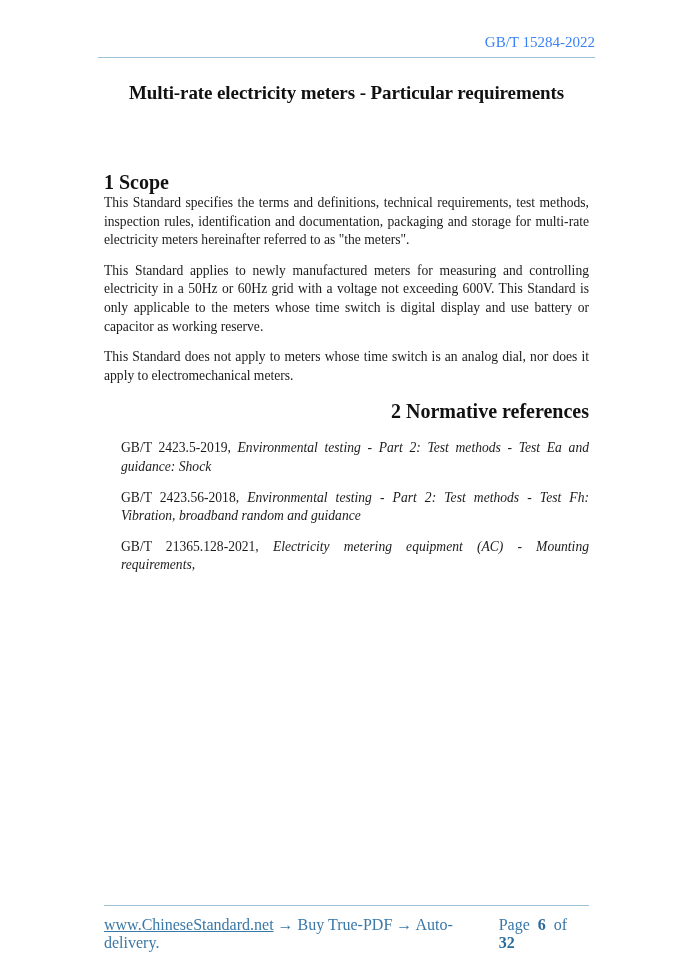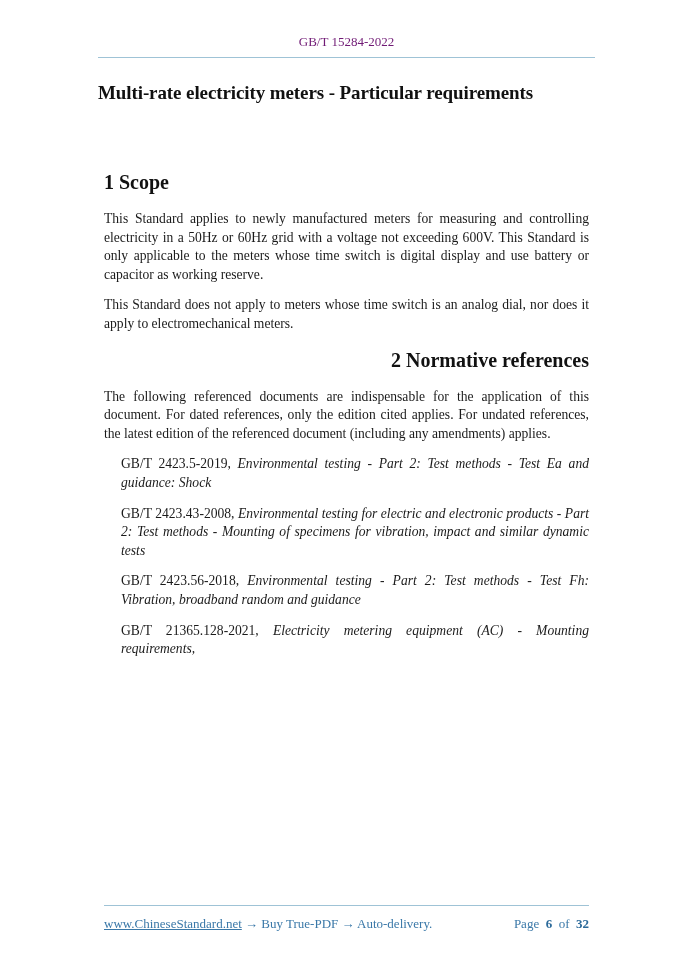--- a/index.html
+++ b/index.html
@@ -2,78 +2,77 @@
 <html><head>
   <meta charset="utf-8">
   <style>
     html, body { margin: 0; padding: 0; background: #ffffff; }
     body {
       width: 693px; height: 980px; position: relative; overflow: hidden;
       font-family: "Liberation Serif", serif; color: #111111;
     }
     .header {
       position: absolute; top: 34px; left: 98px; width: 497px;
-      text-align: center; font-size: 13px; color: #701a75;
+      text-align: right; font-size: 15px; color: #3b82f6;
     }
     .rule-top {
       position: absolute; top: 57px; left: 98px; width: 497px; height: 1px;
       background: #9fc3d6;
     }
     .title {
       position: absolute; top: 82px; left: 98px; width: 497px;
-      text-align: left; font-size: 19px; font-weight: bold; color: #111;
+      text-align: center; font-size: 19px; font-weight: bold; color: #111;
       letter-spacing: -0.1px;
     }
     .content {
       position: absolute; top: 170px; left: 104px; width: 485px;
     }
     h2 {
       font-size: 20px; font-weight: bold; margin: 0; color: #111;
       line-height: 24px;
     }
     p {
       margin: 0; font-size: 13.6px; line-height: 18.6px; text-align: justify;
       color: #1a1a1a;
     }
-    .sec1-title { margin-bottom: 16px; }
+    .sec1-title { }
     .para { margin-bottom: 12px; }
     .sec2-title { margin-top: 14px; margin-bottom: 16px; text-align: right; }
     .refs { padding-left: 17px; }
     .ref { margin-bottom: 12px; }
     .ref em { font-style: italic; }
     .footer-rule {
       position: absolute; top: 905px; left: 104px; width: 485px; height: 1px;
       background: #9fc3d6;
     }
     .footer {
       position: absolute; top: 916px; left: 104px; width: 485px;
-      font-size: 13px; color: #3a78a8; display: flex; justify-content: space-between;
+      font-size: 16px; color: #3a78a8; display: flex; justify-content: space-between;
     }
     .footer a { color: #3a78a8; text-decoration: underline; }
     .footer .pg b { font-weight: bold; color: #2c6a9a; }
   </style>
 </head>
 <body>
 
 <div class="header">GB/T 15284-2022</div>
 <div class="rule-top"></div>
 
 <div class="title">Multi-rate electricity meters - Particular requirements</div>
 
 <div class="content">
   <h2 class="sec1-title">1 Scope</h2>
+  <p class="para">This Standard specifies the terms and definitions, technical requirements, test methods, inspection rules, identification and documentation, packaging and storage for multi-rate electricity meters hereinafter referred to as "the meters".</p>
   <p class="para">This Standard applies to newly manufactured meters for measuring and controlling electricity in a 50Hz or 60Hz grid with a voltage not exceeding 600V. This Standard is only applicable to the meters whose time switch is digital display and use battery or capacitor as working reserve.</p>
   <p class="para">This Standard does not apply to meters whose time switch is an analog dial, nor does it apply to electromechanical meters.</p>
 
   <h2 class="sec2-title">2 Normative references</h2>
-  <p class="para">The following referenced documents are indispensable for the application of this document. For dated references, only the edition cited applies. For undated references, the latest edition of the referenced document (including any amendments) applies.</p>
 
   <div class="refs">
     <p class="ref"><span>GB/T 2423.5-2019,</span> <em>Environmental testing - Part 2: Test methods - Test Ea and guidance: Shock</em></p>
-    <p class="ref"><span>GB/T 2423.43-2008,</span> <em>Environmental testing for electric and electronic products - Part 2: Test methods - Mounting of specimens for vibration, impact and similar dynamic tests</em></p>
     <p class="ref"><span>GB/T 2423.56-2018,</span> <em>Environmental testing - Part 2: Test methods - Test Fh: Vibration, broadband random and guidance</em></p>
     <p class="ref"><span>GB/T 21365.128-2021,</span> <em>Electricity metering equipment (AC) - Mounting requirements,</em></p>
   </div>
 </div>
 
 <div class="footer-rule"></div>
 <div class="footer">
   <span><a>www.ChineseStandard.net</a><span> → Buy True-PDF → Auto-delivery.</span></span>
   <span class="pg"><span>Page</span>&nbsp; <b>6</b>&nbsp; <span>of</span>&nbsp; <b>32</b></span>
 </div>

